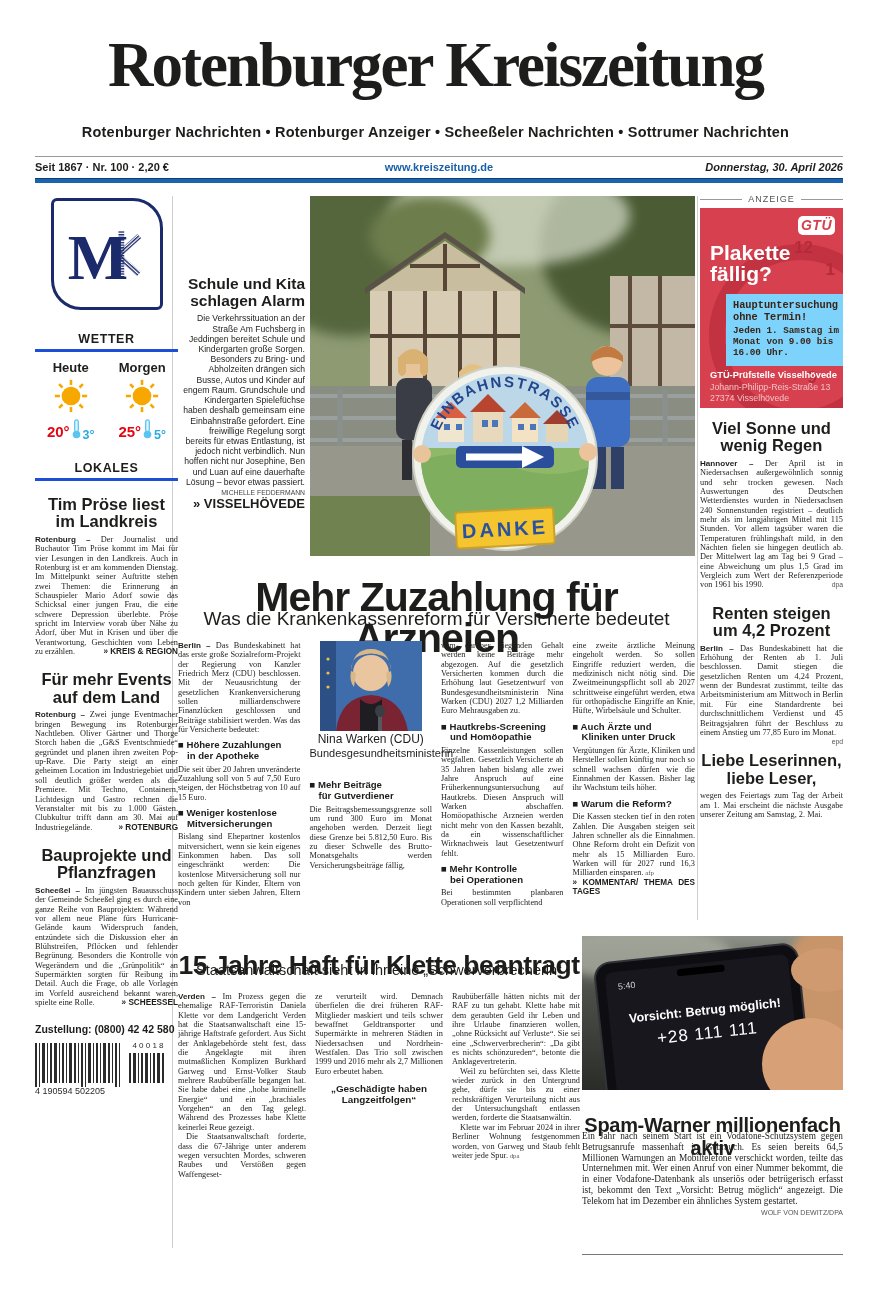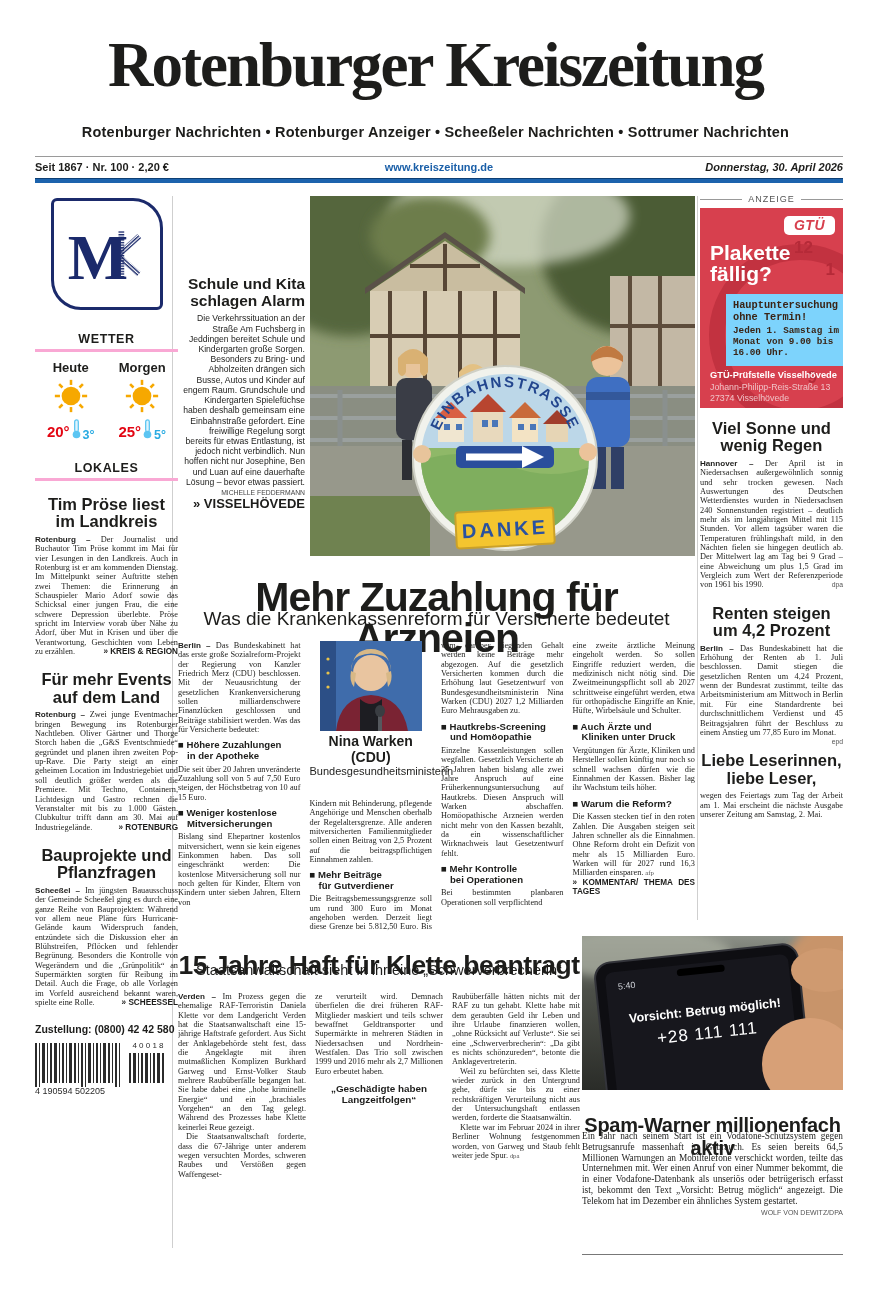--- a/index.html
+++ b/index.html
@@ -17,21 +17,21 @@
   .dateline .dl-left{position:absolute;left:0;top:1px;}
   .dateline .dl-mid{position:absolute;left:0;width:100%;text-align:center;top:1px;color:#1a5fa8;}
   .dateline .dl-right{position:absolute;right:0;top:1px;font-style:italic;}
   .rule-blue{top:178px;left:35px;width:808px;height:4px;background:#1c63ad;border-top:1px solid #0e3f74;}
   
   .vsep{position:absolute;width:1px;background:#cfcfcf;}
   .left-rail{left:35px;top:192px;width:143px;}
   .right-rail{left:700px;top:192px;width:143px;}
   
   .sec{font-family:"Liberation Sans",sans-serif;font-weight:700;font-size:12.5px;text-align:center;
-    letter-spacing:.6px;border-bottom:3px solid #f9a8d4;padding-bottom:3px;margin-top:22px;}
+    letter-spacing:.6px;border-bottom:3px solid #1d4ed8;padding-bottom:3px;margin-top:22px;}
   .sh{font-family:"Liberation Sans",sans-serif;font-weight:700;font-size:16.5px;line-height:1.06;
     text-align:center;white-space:pre-line;margin:15px 0 4px;}
   .bp{font-size:8.3px;line-height:9.35px;text-align:justify;margin:0;}
   .bp.ind{text-indent:8px;}
   .bp + .bp{margin-top:0;}
   .lead{font-family:"Liberation Sans",sans-serif;font-weight:700;font-size:8.1px;}
   .kick{font-family:"Liberation Sans",sans-serif;font-weight:700;font-size:8.2px;float:right;}
   .ag{font-size:6.8px;color:#555;}
   .sub{font-family:"Liberation Sans",sans-serif;font-weight:700;font-size:9.6px;line-height:10.6px;
     margin:6px 0 3px;white-space:pre-line;padding-left:9px;text-indent:-9px;}
@@ -54,32 +54,32 @@
   .mcred{font-family:"Liberation Sans",sans-serif;font-size:6.8px;color:#444;margin-top:2px;}
   .mkick{font-family:"Liberation Sans",sans-serif;font-weight:700;font-size:13px;}
   
   .main-head{left:178px;top:550px;width:517px;text-align:center;font-family:"Liberation Sans",sans-serif;
     font-weight:700;font-size:41px;letter-spacing:-1px;line-height:1;}
   .main-deck{left:178px;top:608px;width:517px;text-align:center;font-family:"Liberation Sans",sans-serif;
     font-size:19px;}
   .main-cols{left:178px;top:641px;width:517px;height:292px;display:flex;gap:9px;overflow:hidden;}
   .mcol{flex:1;min-width:0;}
   .warken{width:102px;margin:-2px auto 2px;display:block;}
-  .wcap1{text-align:center;font-family:"Liberation Sans",sans-serif;font-weight:700;font-size:14px;line-height:1.15;}
+  .wcap1{text-align:center;font-family:"Liberation Sans",sans-serif;font-weight:400;font-size:12px;line-height:1.15;}
   .wcap2{text-align:center;font-family:"Liberation Sans",sans-serif;font-size:11px;line-height:1.15;margin-bottom:21px;}
   
   .ad-label{display:flex;align-items:center;gap:6px;font-family:"Liberation Sans",sans-serif;
     font-size:9px;letter-spacing:1px;color:#555;margin-top:2px;}
   .ad-label::before,.ad-label::after{content:"";flex:1;height:1px;background:#999;}
   .ad{position:relative;margin-top:4px;height:200px;background:#d7404e;overflow:hidden;color:#fff;}
   .ad-wheel{position:absolute;right:-48px;top:36px;width:150px;height:150px;border:16px solid #c23240;
     border-radius:50%;}
   .ad-wheel-n{position:absolute;font-family:"Liberation Sans",sans-serif;font-weight:700;color:#b52a38;font-size:17px;}
   .ad-gtu{position:absolute;top:8px;right:8px;background:#fff;color:#d7404e;border-radius:5px;
-    padding:1px 10px 2px;font-family:"Liberation Sans",sans-serif;font-weight:700;font-style:italic;
+    padding:1px 3px 2px;font-family:"Liberation Sans",sans-serif;font-weight:700;font-style:italic;
     font-size:14px;letter-spacing:.5px;}
   .ad-h{position:absolute;top:34px;left:10px;font-family:"Liberation Sans",sans-serif;font-weight:700;
     font-size:21px;line-height:1.02;white-space:pre-line;}
   .ad-box{position:absolute;top:86px;left:8px;width:130px;background:#7dd3fc;color:#3a2415;
     padding:6px 14px 7px 7px;clip-path:polygon(0 0,88% 0,100% 50%,88% 100%,0 100%);
     font-family:Liberation Mono, monospace;margin-left:18px;}
   .ad-box .b1{font-weight:700;font-size:10.3px;line-height:1.12;}
   .ad-box .b2{font-weight:700;font-size:9.3px;line-height:1.18;margin-top:3px;}
   .ad-f1{position:absolute;top:162px;left:10px;font-family:"Liberation Sans",sans-serif;font-weight:700;font-size:9.3px;}
   .ad-f2{position:absolute;top:174px;left:10px;font-family:"Liberation Sans",sans-serif;font-size:8.8px;color:#f0c3c7;line-height:1.2;white-space:pre-line;}
@@ -415,21 +415,20 @@
         <circle cx="51" cy="34" r="18" fill="#e9c5a0"></circle>
         <path d="M31 32 Q33 10 51 10 Q69 10 71 32 Q71 20 63 17 Q51 12 39 17 Q31 20 31 32 Z" fill="#d8b886"></path>
         <path d="M31 32 q-2 10 3 16 l2 -14 z" fill="#d8b886"></path>
         <path d="M71 32 q2 10 -3 16 l-2 -14 z" fill="#d8b886"></path>
         <rect x="58" y="74" width="4" height="18" fill="#55585e"></rect>
           <ellipse cx="60" cy="72" rx="5" ry="6" fill="#3a3d42"></ellipse>
       </svg>
       <div class="wcap1">Nina Warken (CDU)</div>
       <div class="wcap2">Bundesgesundheitsministerin</div>
       <div>
-          <p class="bp">Kindern mit Behinderung, pflegende Angehörige und Menschen oberhalb der Regelaltersgrenze. Alle anderen mitversicherten Familienmitglieder sollen einen Beitrag von 2,5 Prozent auf die beitragspflichtigen Einnahmen zahlen.</p>
           <div class="sub">■ Mehr Beiträge
 für Gutverdiener</div>
           <p class="bp">Die Beitragsbemessungsgrenze soll um rund 300 Euro im Monat angehoben werden. Derzeit liegt diese Grenze bei 5.812,50 Euro. Bis zu dieser Schwelle des Brutto-Monatsgehalts werden Versicherungsbeiträge fällig,</p>
         </div>
     </div>
     <div class="mcol">
         <p class="bp">vom darüber liegenden Gehalt werden keine Beiträge mehr abgezogen. Auf die gesetzlich Versicherten kommen durch die Erhöhung laut Gesetzentwurf von Bundesgesundheitsministerin Nina Warken (CDU) 2027 1,2 Milliarden Euro Mehrausgaben zu.</p>
         <div class="sub">■ Hautkrebs-Screening
 und Homöopathie</div>
         <p class="bp">Einzelne Kassenleistungen sollen wegfallen. Gesetzlich Versicherte ab 35 Jahren haben bislang alle zwei Jahre Anspruch auf eine Früherkennungsuntersuchung auf Hautkrebs. Diesen Anspruch will Warken abschaffen. Homöopathische Arzneien werden nicht mehr von den Kassen bezahlt, da ein wissenschaftlicher Wirknachweis laut Gesetzentwurf fehlt.</p>

